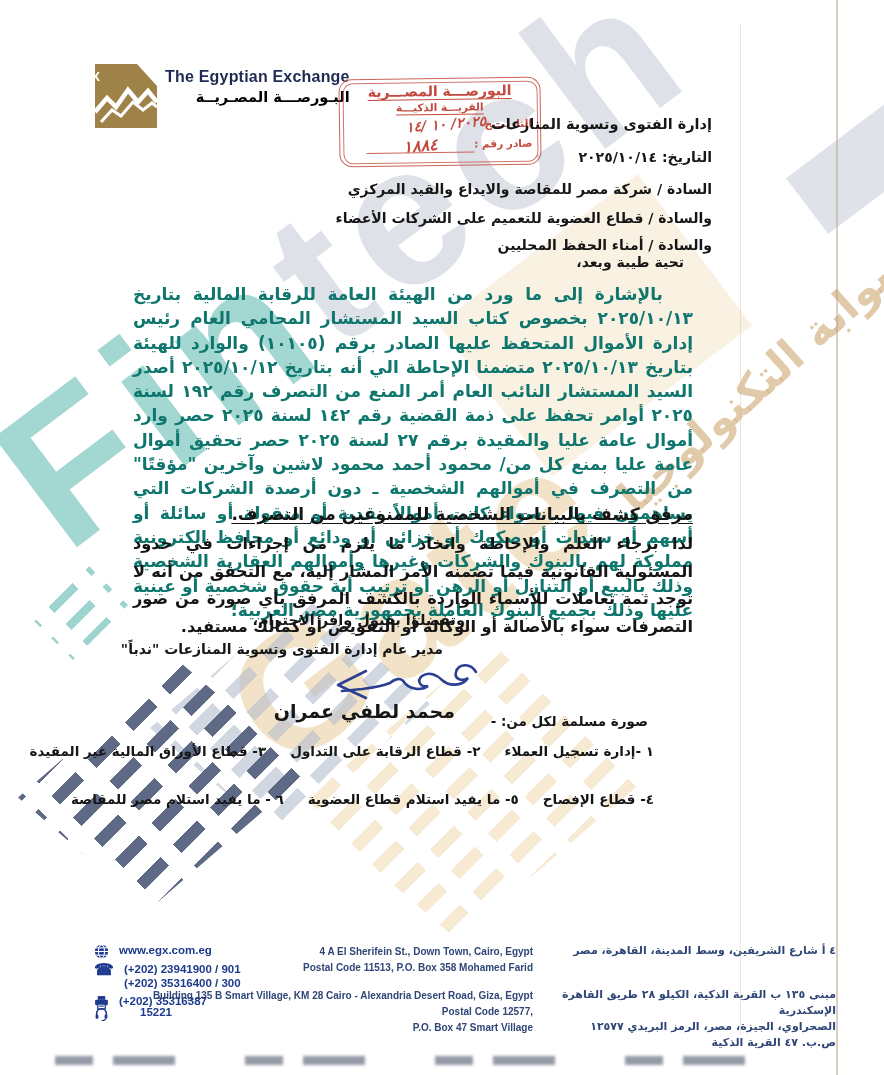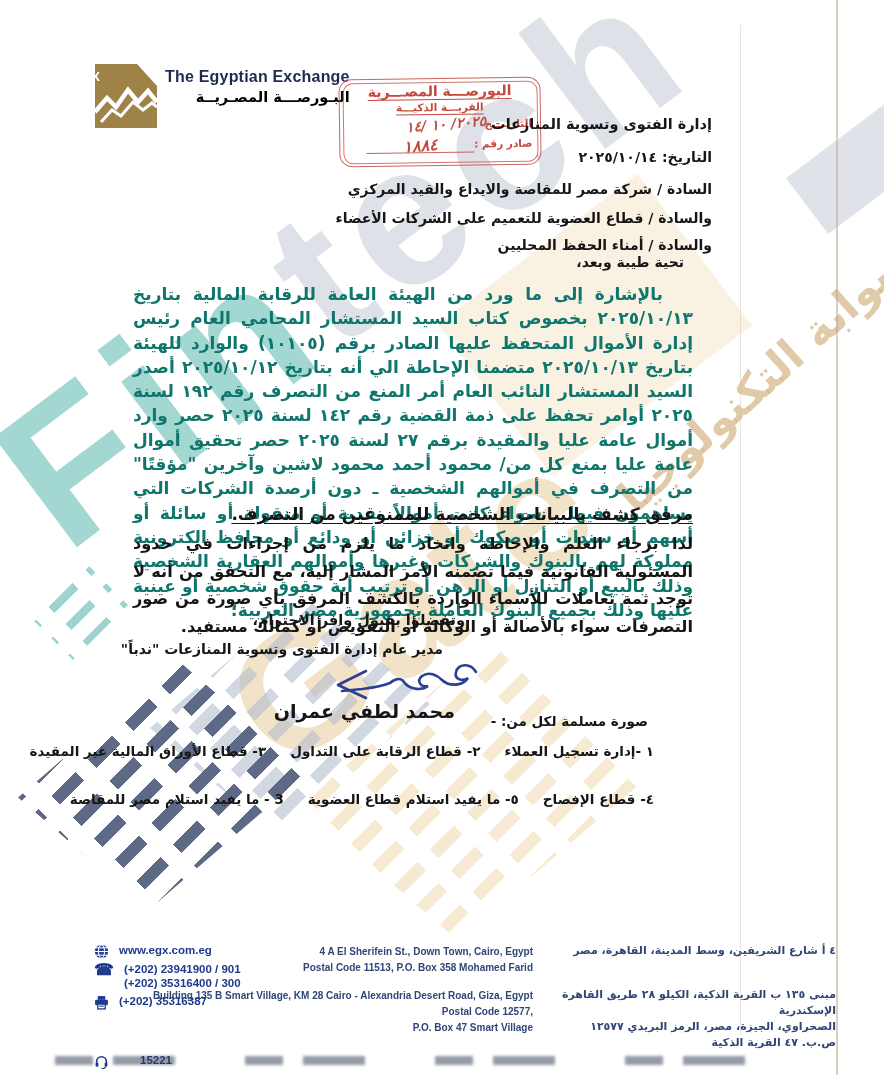--- a/index.html
+++ b/index.html
@@ -143,21 +143,21 @@
 
   <div class="abs cc-title">صورة مسلمة لكل من: -</div>
   <div class="abs cc-row cc1">
     <span>١ -إدارة تسجيل العملاء</span>
     <span>٢- قطاع الرقابة على التداول</span>
     <span>٣- قطاع الأوراق المالية غير المقيدة</span>
   </div>
   <div class="abs cc-row cc2">
     <span>٤- قطاع الإفصاح</span>
     <span>٥- ما يفيد استلام قطاع العضوية</span>
-    <span>3 - ما يفيد استلام مصر للمقاصة</span>
+    <span>٦ - ما يفيد استلام مصر للمقاصة</span>
   </div>
 
   <div class="abs ft-left-row" style="top:944px;">
     <span class="icon">
       <svg width="15" height="15" viewBox="0 0 14 14">
           <circle cx="7" cy="7" r="6.2" fill="#1d3a8c"></circle>
           <ellipse cx="7" cy="7" rx="2.8" ry="6.2" fill="none" stroke="#ffffff" stroke-width="1"></ellipse>
           <line x1=".8" y1="7" x2="13.2" y2="7" stroke="#ffffff" stroke-width="1"></line>
           <line x1="1.8" y1="3.6" x2="12.2" y2="3.6" stroke="#ffffff" stroke-width="1"></line>
           <line x1="1.8" y1="10.4" x2="12.2" y2="10.4" stroke="#ffffff" stroke-width="1"></line>
@@ -176,21 +176,21 @@
     <span class="icon">
       <svg width="15" height="15" viewBox="0 0 14 14">
           <rect x="3.5" y="1" width="7" height="3.5" fill="#1d3a8c"></rect>
           <rect x="1" y="4.5" width="12" height="5" rx="1" fill="#1d3a8c"></rect>
           <rect x="3.5" y="8.5" width="7" height="4.5" fill="#ffffff" stroke="#1d3a8c" stroke-width="1.2"></rect>
           <line x1="4.8" y1="10.4" x2="9.2" y2="10.4" stroke="#1d3a8c" stroke-width="1"></line>
         </svg>
     </span>
     <span>(+202) 35316387</span>
   </div>
-  <div class="abs ft-left-row" style="top:1054px;gap:31px;">
+  <div class="abs ft-left-row" style="top:1006px;gap:31px;">
     <span class="icon">
       <svg width="15" height="15" viewBox="0 0 14 14">
           <path d="M2.5,9 V7 a4.5,4.5 0 0 1 9,0 V9" fill="none" stroke="#1d3a8c" stroke-width="1.5"></path>
           <rect x="1.5" y="8" width="2.6" height="4" rx="1.2" fill="#1d3a8c"></rect>
           <rect x="9.9" y="8" width="2.6" height="4" rx="1.2" fill="#1d3a8c"></rect>
           <path d="M11,12 q-1.5,1.8 -4,1.8" fill="none" stroke="#1d3a8c" stroke-width="1.2"></path>
         </svg>
     </span>
     <span>15221</span>
   </div>

